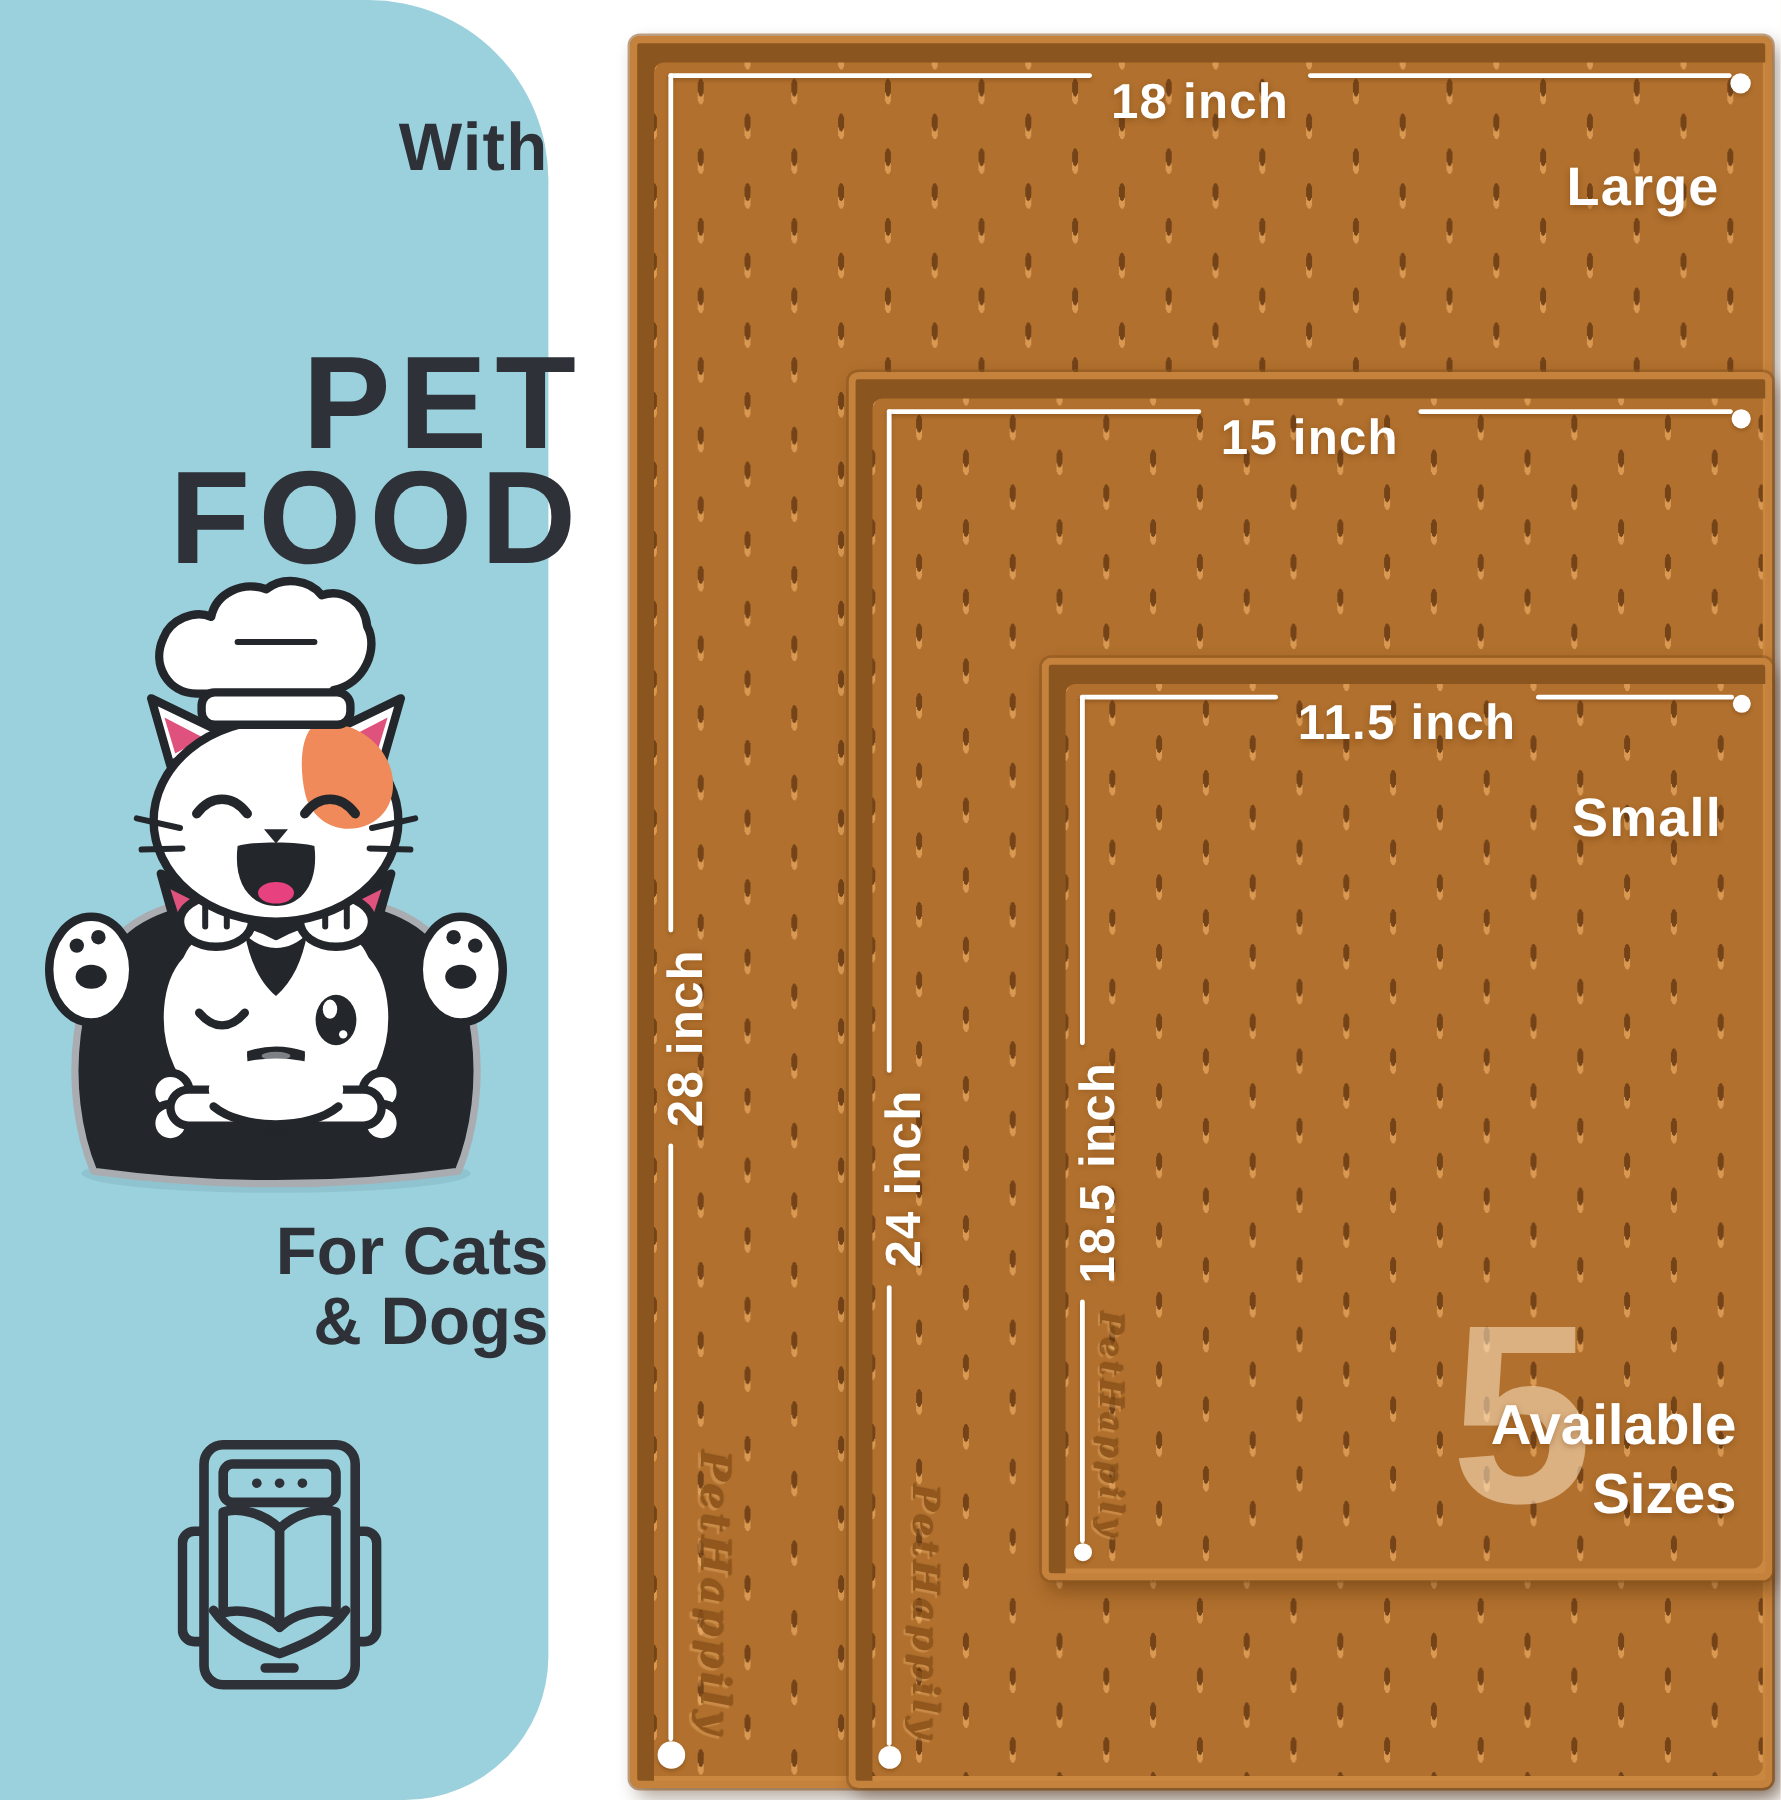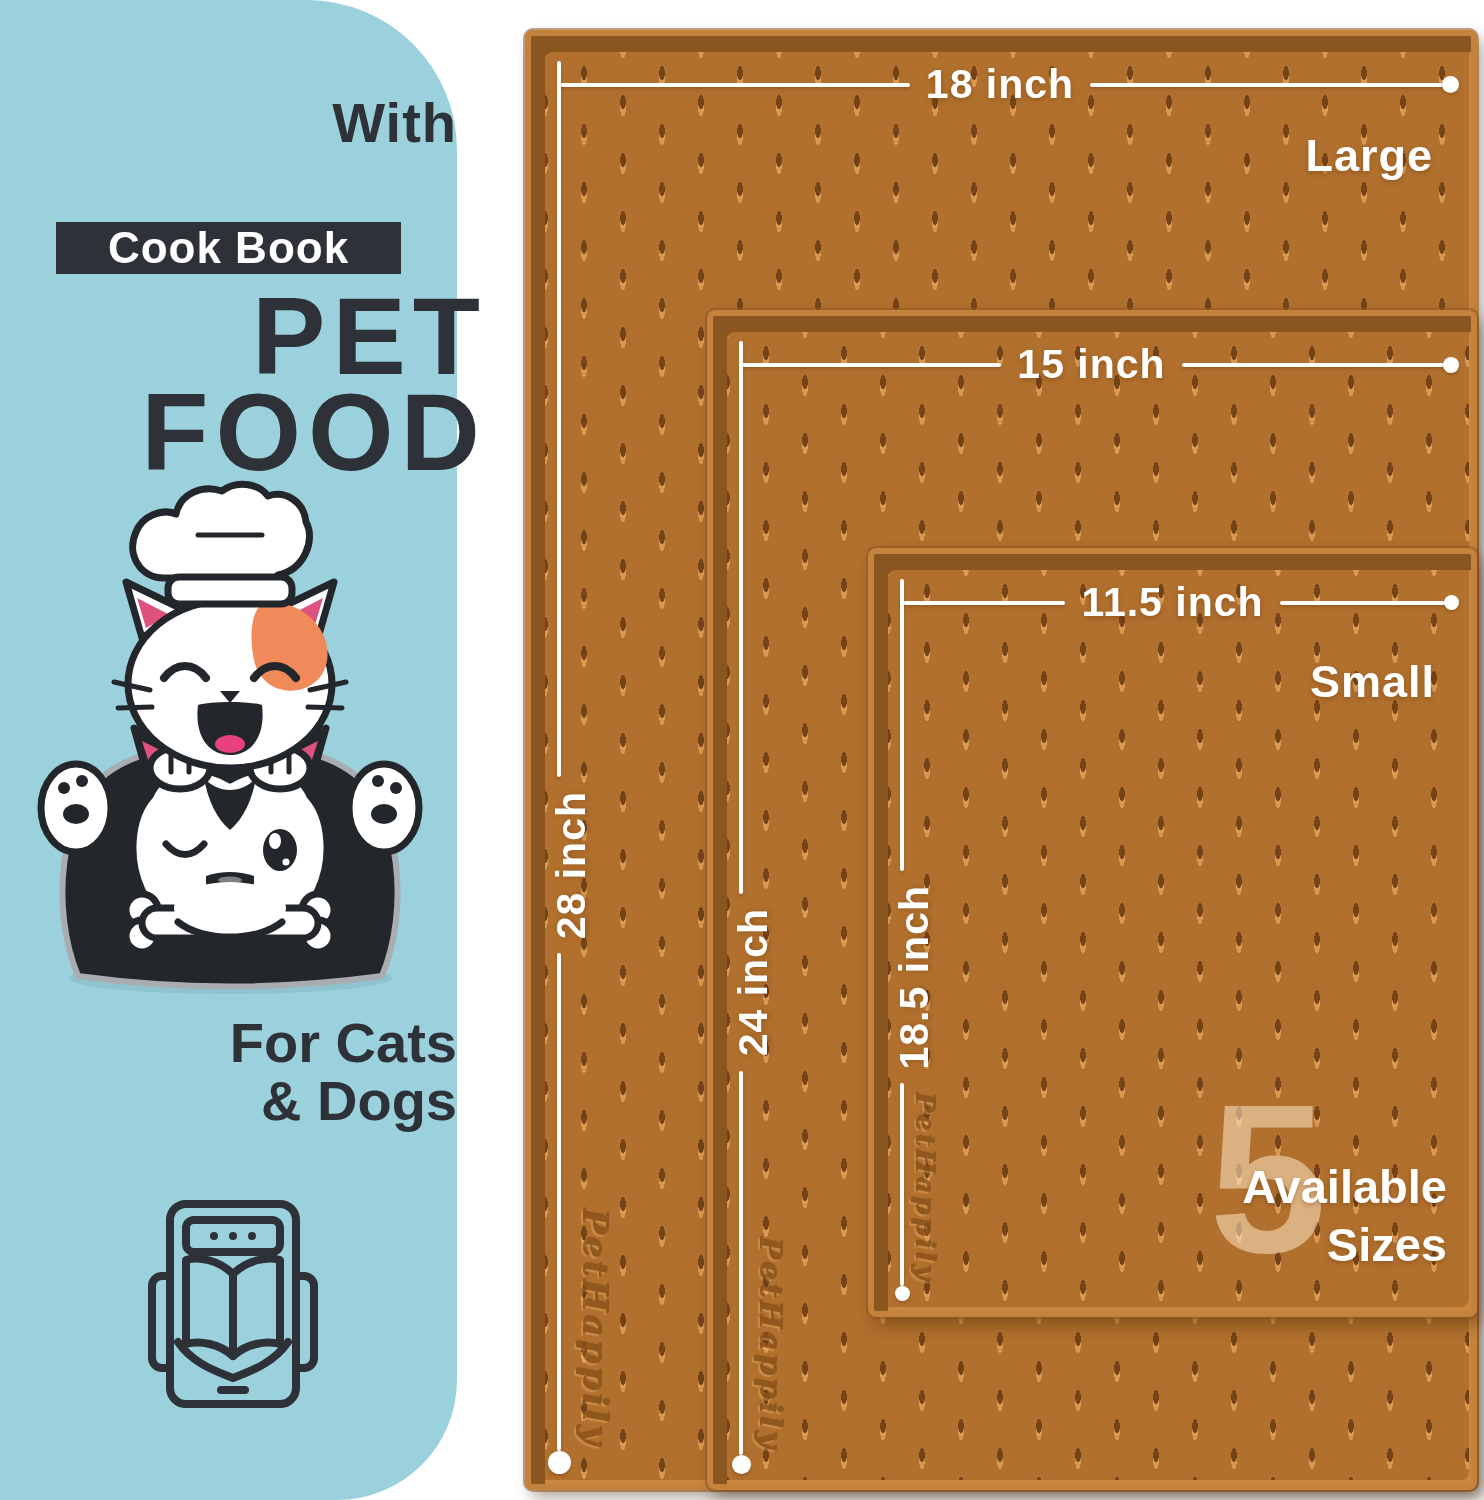--- a/index.html
+++ b/index.html
@@ -37,21 +37,21 @@
   .mat-large{left:525px;top:30px;width:952px;height:1460px;}
   .mat-medium{left:707px;top:310px;width:770px;height:1180px;}
   .mat-small{left:868px;top:548px;width:609px;height:769px;}
 
   .seg{display:block;background:#ffffff;border-radius:2px;box-shadow:0 2px 3px rgba(90,45,10,.30);}
   .dot{display:block;background:#ffffff;border-radius:50%;flex:0 0 auto;
        box-shadow:0 2px 3px rgba(90,45,10,.30);}
   .m-label{color:#ffffff;font-weight:bold;font-size:41px;letter-spacing:1px;
            text-shadow:0 2px 5px rgba(90,45,10,.35);white-space:nowrap;}
 
-  .h-measure{position:absolute;left:32px;right:18px;top:31px;display:flex;align-items:center;}
+  .h-measure{position:absolute;left:32px;right:18px;top:31px;display:flex;align-items:flex-start;}
   .h-measure .seg{flex:1 1 0;height:4px;}
   .h-measure .m-label{margin:0 16px;}
 
   .v-measure{position:absolute;left:32px;top:31px;bottom:16px;width:23px;display:flex;
              flex-direction:column;align-items:flex-start;}
   .v-measure .seg{width:4px;}
   .v-measure .s1{flex:1.18 1 0;}
   .v-measure .s2{flex:0.82 1 0;}
   .v-measure .m-label{margin:14px 0;writing-mode:vertical-rl;transform:rotate(180deg);
                       margin-left:-9px;}
@@ -85,21 +85,20 @@
 </style>
 </head>
 <body>
 
 <div class="stage">
 
   <aside class="panel">
     <div class="abs p-with">
       <div>With</div>
     </div>
-    <div class="badge">Cook Book</div>
     <div class="abs p-title">
       <div>PET</div>
       <div>FOOD</div>
     </div>
 
     <svg class="illustration" width="400" height="520" viewBox="0 0 400 520">
       <ellipse cx="200" cy="500" rx="162" ry="16" fill="#8fc3cf"></ellipse>
       <g stroke="#23262b" stroke-width="7" stroke-linejoin="round" stroke-linecap="round">
         <path d="M48,498 C20,430 30,332 76,296 C112,268 158,270 200,270 C242,270 288,268 324,296 C370,332 380,430 352,498 C250,512 150,512 48,498 Z" fill="#23262b" stroke="#a9acb1" stroke-width="6"></path>
         <g>

